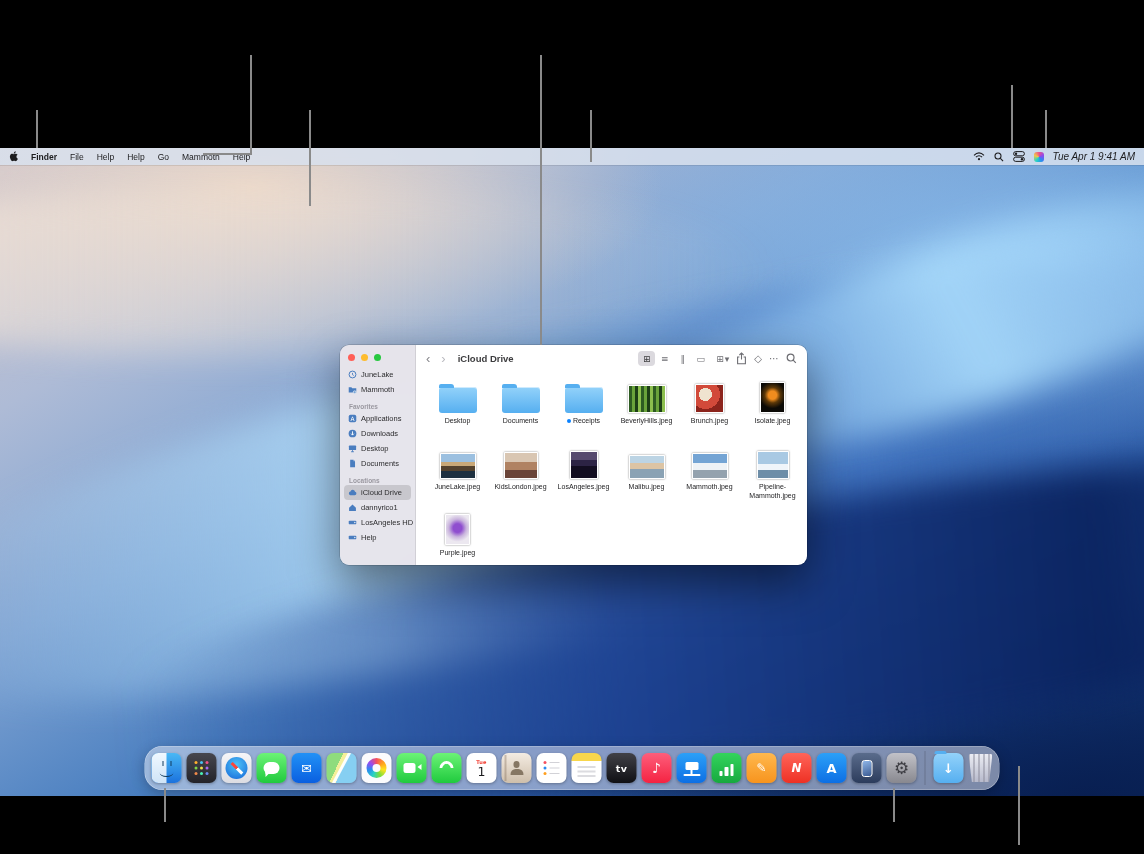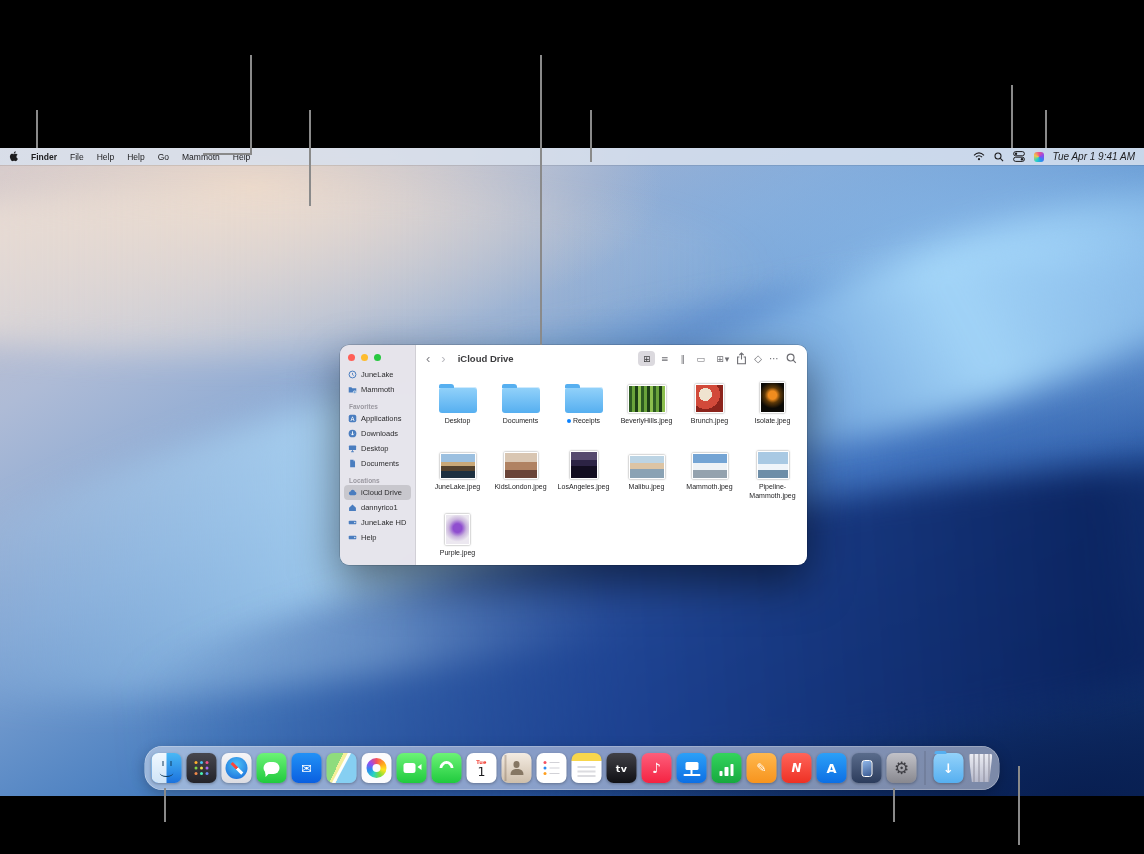--- a/index.html
+++ b/index.html
@@ -252,21 +252,21 @@
         <svg class="sic" viewBox="0 0 10 10">
             <path d="M1.2 5.2 5 1.8l3.8 3.4V9H1.2z" fill="#4a7dbf"></path>
           </svg>
         <span>dannyrico1</span>
       </div>
       <div class="srow">
         <svg class="sic" viewBox="0 0 10 10">
             <rect x=".8" y="3" width="8.4" height="4" rx="1" fill="#4a7dbf"></rect>
             <circle cx="7.6" cy="5" r=".7" fill="#fff"></circle>
           </svg>
-        <span>JuneLake HD</span>
+        <span>LosAngeles HD</span>
       </div>
       <div class="srow">
         <svg class="sic" viewBox="0 0 10 10">
             <rect x=".8" y="3" width="8.4" height="4" rx="1" fill="#4a7dbf"></rect>
             <circle cx="7.6" cy="5" r=".7" fill="#fff"></circle>
           </svg>
         <span>Help</span>
       </div>
     </div>
 

